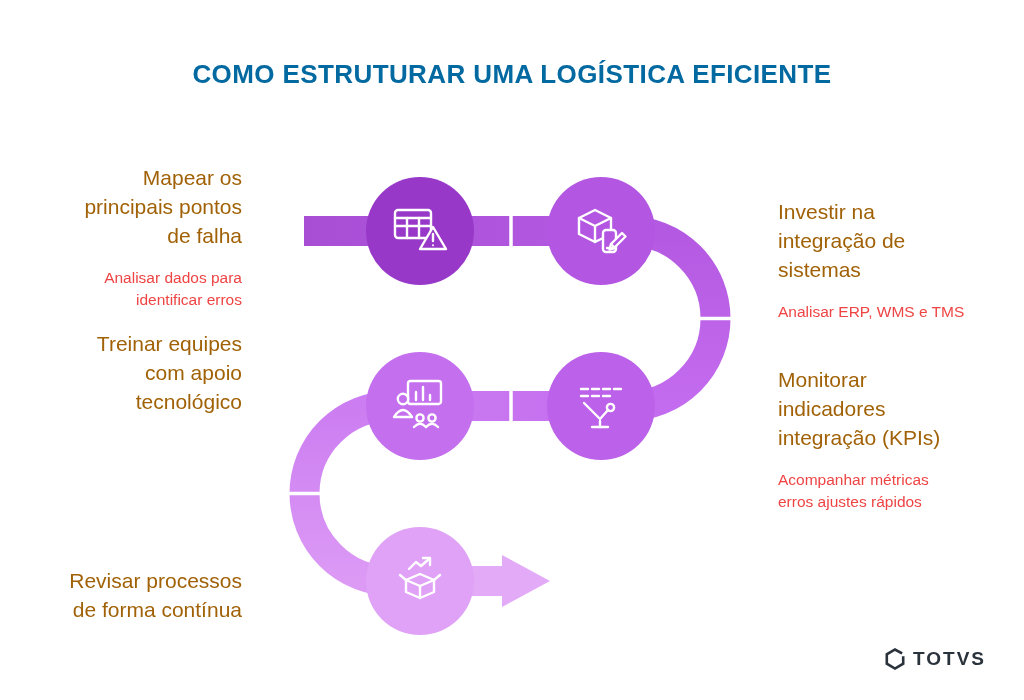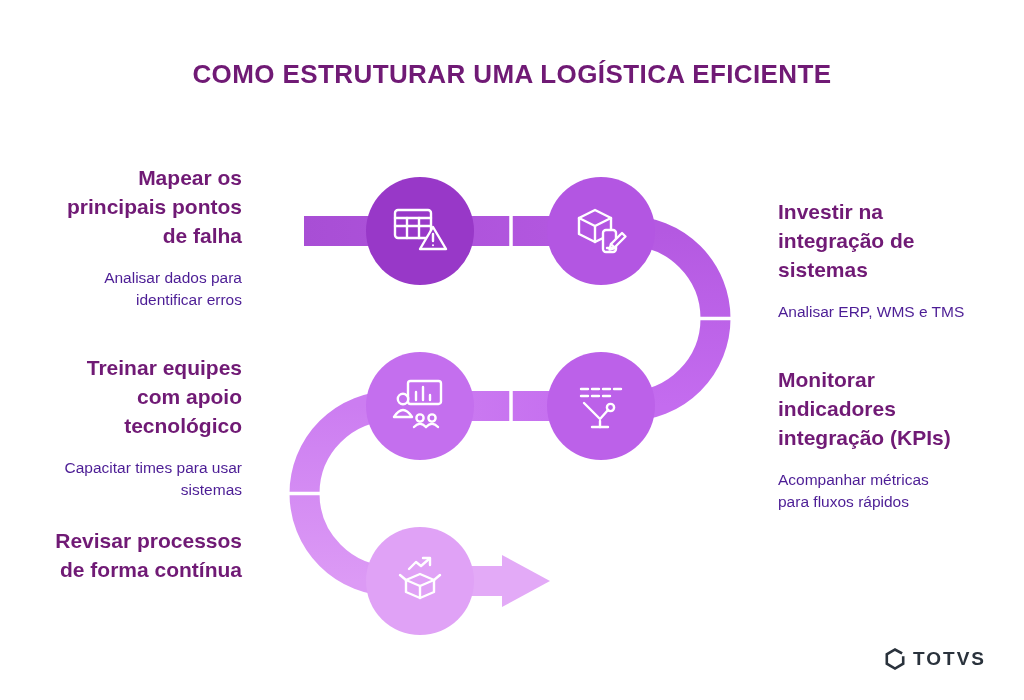--- a/index.html
+++ b/index.html
@@ -1,33 +1,33 @@
 <!DOCTYPE html>
 <html><head>
 <meta charset="utf-8">
 <style>
   * { margin:0; padding:0; box-sizing:border-box; }
   html,body { width:1024px; height:700px; }
   body { background:#ffffff; font-family:"Liberation Sans", sans-serif; position:relative; overflow:hidden; }
   .canvas { position:absolute; inset:0; background:#ffffff; }
   .title { position:absolute; top:59px; left:0; width:100%; text-align:center;
-           font-size:26px; font-weight:700; color:#701a75; letter-spacing:0.4px; }
+           font-size:26px; font-weight:700; color:#0369a1; letter-spacing:0.4px; }
   .flow { position:absolute; top:0; left:0; width:1024px; height:700px; }
   .step { position:absolute; }
-  .step h2 { font-size:21px; font-weight:700; color:#701a75; line-height:1.38; margin:0 0 16px 0; }
-  .step p  { font-size:15.5px; color:#4c1d95; line-height:1.45; margin:0; }
+  .step h2 { font-size:21px; font-weight:400; color:#a16207; line-height:1.38; margin:0 0 16px 0; }
+  .step p  { font-size:15.5px; color:#ef4444; line-height:1.45; margin:0; }
   .step.left { left:18px; width:224px; text-align:right; }
   .step.left h2 { margin-left:auto; }
   .step.left p  { margin-left:auto; max-width:195px; }
   .step.right { left:778px; width:230px; text-align:left;margin-top:27px; }
   .b1 { top:164px; } .b1 h2 { max-width:185px; }
   .b2 { top:171px; } .b2 h2 { max-width:150px; } .b2 p { max-width:215px; }
-  .b3 { top:354px; } .b3 h2 { max-width:175px; }
+  .b3 { top:330px; } .b3 h2 { max-width:175px; }
   .b4 { top:339px; } .b4 h2 { max-width:175px; } .b4 p { max-width:175px; }
-  .b5 { top:527px; } .b5 h2 { max-width:195px; }
+  .b5 { top:527px; } .b5 h2 { max-width:195px;margin-top:40px; }
   .logo { position:absolute; right:38px; bottom:30px; display:flex; align-items:center; gap:7px; }
   .logo-text { font-size:19px; font-weight:700; letter-spacing:2px; color:#2A323C; }
 </style>
 </head>
 <body>
 
 <div class="canvas">
 
   <h1 class="title">COMO ESTRUTURAR UMA LOGÍSTICA EFICIENTE</h1>
 
@@ -131,26 +131,25 @@
     <p>Analisar dados para identificar erros</p>
   </div>
 
   <div class="step right b2">
     <h2>Investir na integração de sistemas</h2>
     <p>Analisar ERP, WMS e TMS</p>
   </div>
 
   <div class="step left b3">
     <h2>Treinar equipes com apoio tecnológico</h2>
-    <p>Capacitar times para usar sistemas</p>
   </div>
 
   <div class="step right b4">
     <h2>Monitorar indicadores integração (KPIs)</h2>
-    <p>Acompanhar métricas para fluxos rápidos</p>
+    <p>Acompanhar métricas erros ajustes rápidos</p>
   </div>
 
   <div class="step left b5">
     <h2>Revisar processos de forma contínua</h2>
   </div>
 
   <div class="logo">
     <svg width="22" height="22" viewBox="0 0 22 22">
       <path d="M 17 4.8 L 11 1.5 L 2.8 6.3 V 15.7 L 11 20.5 L 19.2 15.7 V 9.5" fill="none" stroke-width="2.6" stroke-linecap="square" stroke="#2A323C"></path>
     </svg>

